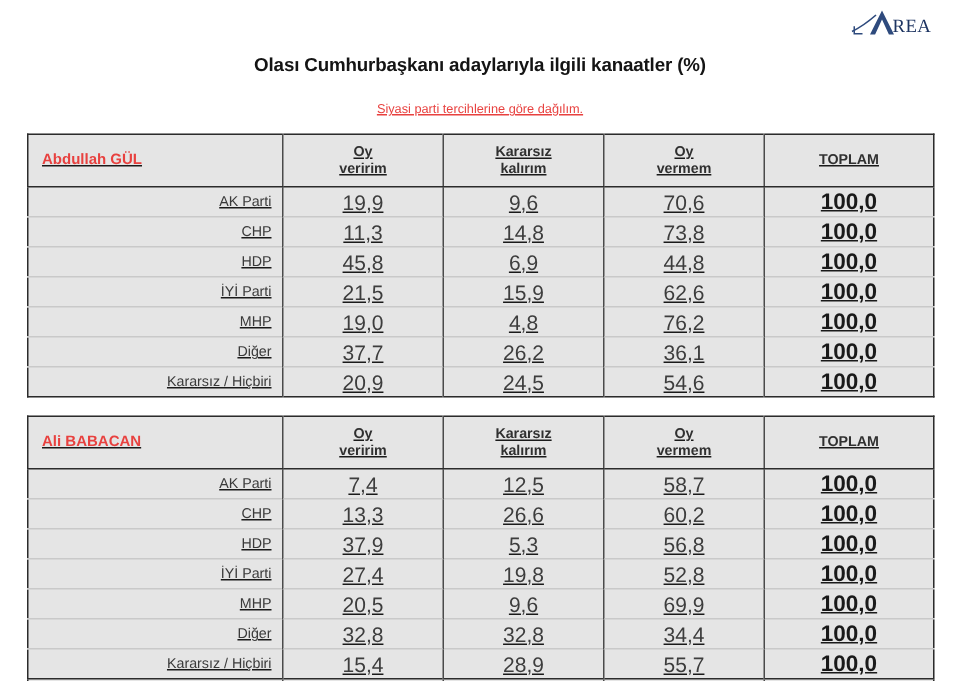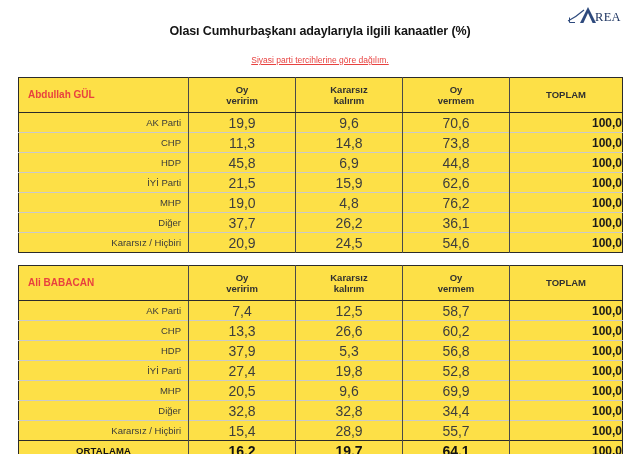--- a/index.html
+++ b/index.html
@@ -22,21 +22,21 @@
     position: absolute;
     top: 4px;
     right: 10px;
     width: 64px;
     height: 22px;
   }
   .logo svg { display: block; }
 
   
   .title-block {
-    padding-top: 24px;
+    padding-top: 36px;
     text-align: center;
   }
   .main-title {
     font-size: 12.5px;
     font-weight: bold;
     letter-spacing: -0.1px;
     color: #141414;
     margin: 0;
     line-height: 15px;
   }
@@ -51,21 +51,22 @@
   
   .tables-wrap {
     margin-top: 11px;
     padding: 0 18px;
   }
   table.poll {
     width: 604px;
     border-collapse: collapse;
     table-layout: fixed;
     border: 1.4px solid #2b2b2b;
-    background: #fde047;
+    background: #e5e5e5;
+    text-decoration: underline;
   }
   table.poll + table.poll { margin-top: 12px; }
 
   table.poll col.c-label  { width: 170px; }
   table.poll col.c-data   { width: 107px; }
   table.poll col.c-total  { width: 113px; }
 
   table.poll th, table.poll td {
     border-left: 1px solid #4a4a4a;
     border-right: 1px solid #4a4a4a;
@@ -108,24 +109,24 @@
     padding-right: 7px;
     color: #3a3a3a;
     font-size: 9.5px;
   }
   tbody td.num {
     text-align: center;
     color: #3d3d3d;
     font-size: 14px;
   }
   tbody td.total {
-    text-align: right;
+    text-align: center;
     font-weight: bold;
     color: #1a1a1a;
-    font-size: 12px;
+    font-size: 15px;
   }
   tbody tr.avg {
     border-top: 1.4px solid #2b2b2b;
   }
   tbody tr.avg td {
     font-weight: bold;
     color: #131313;
   }
   tbody tr.avg td.rowlabel {
     text-align: center;

